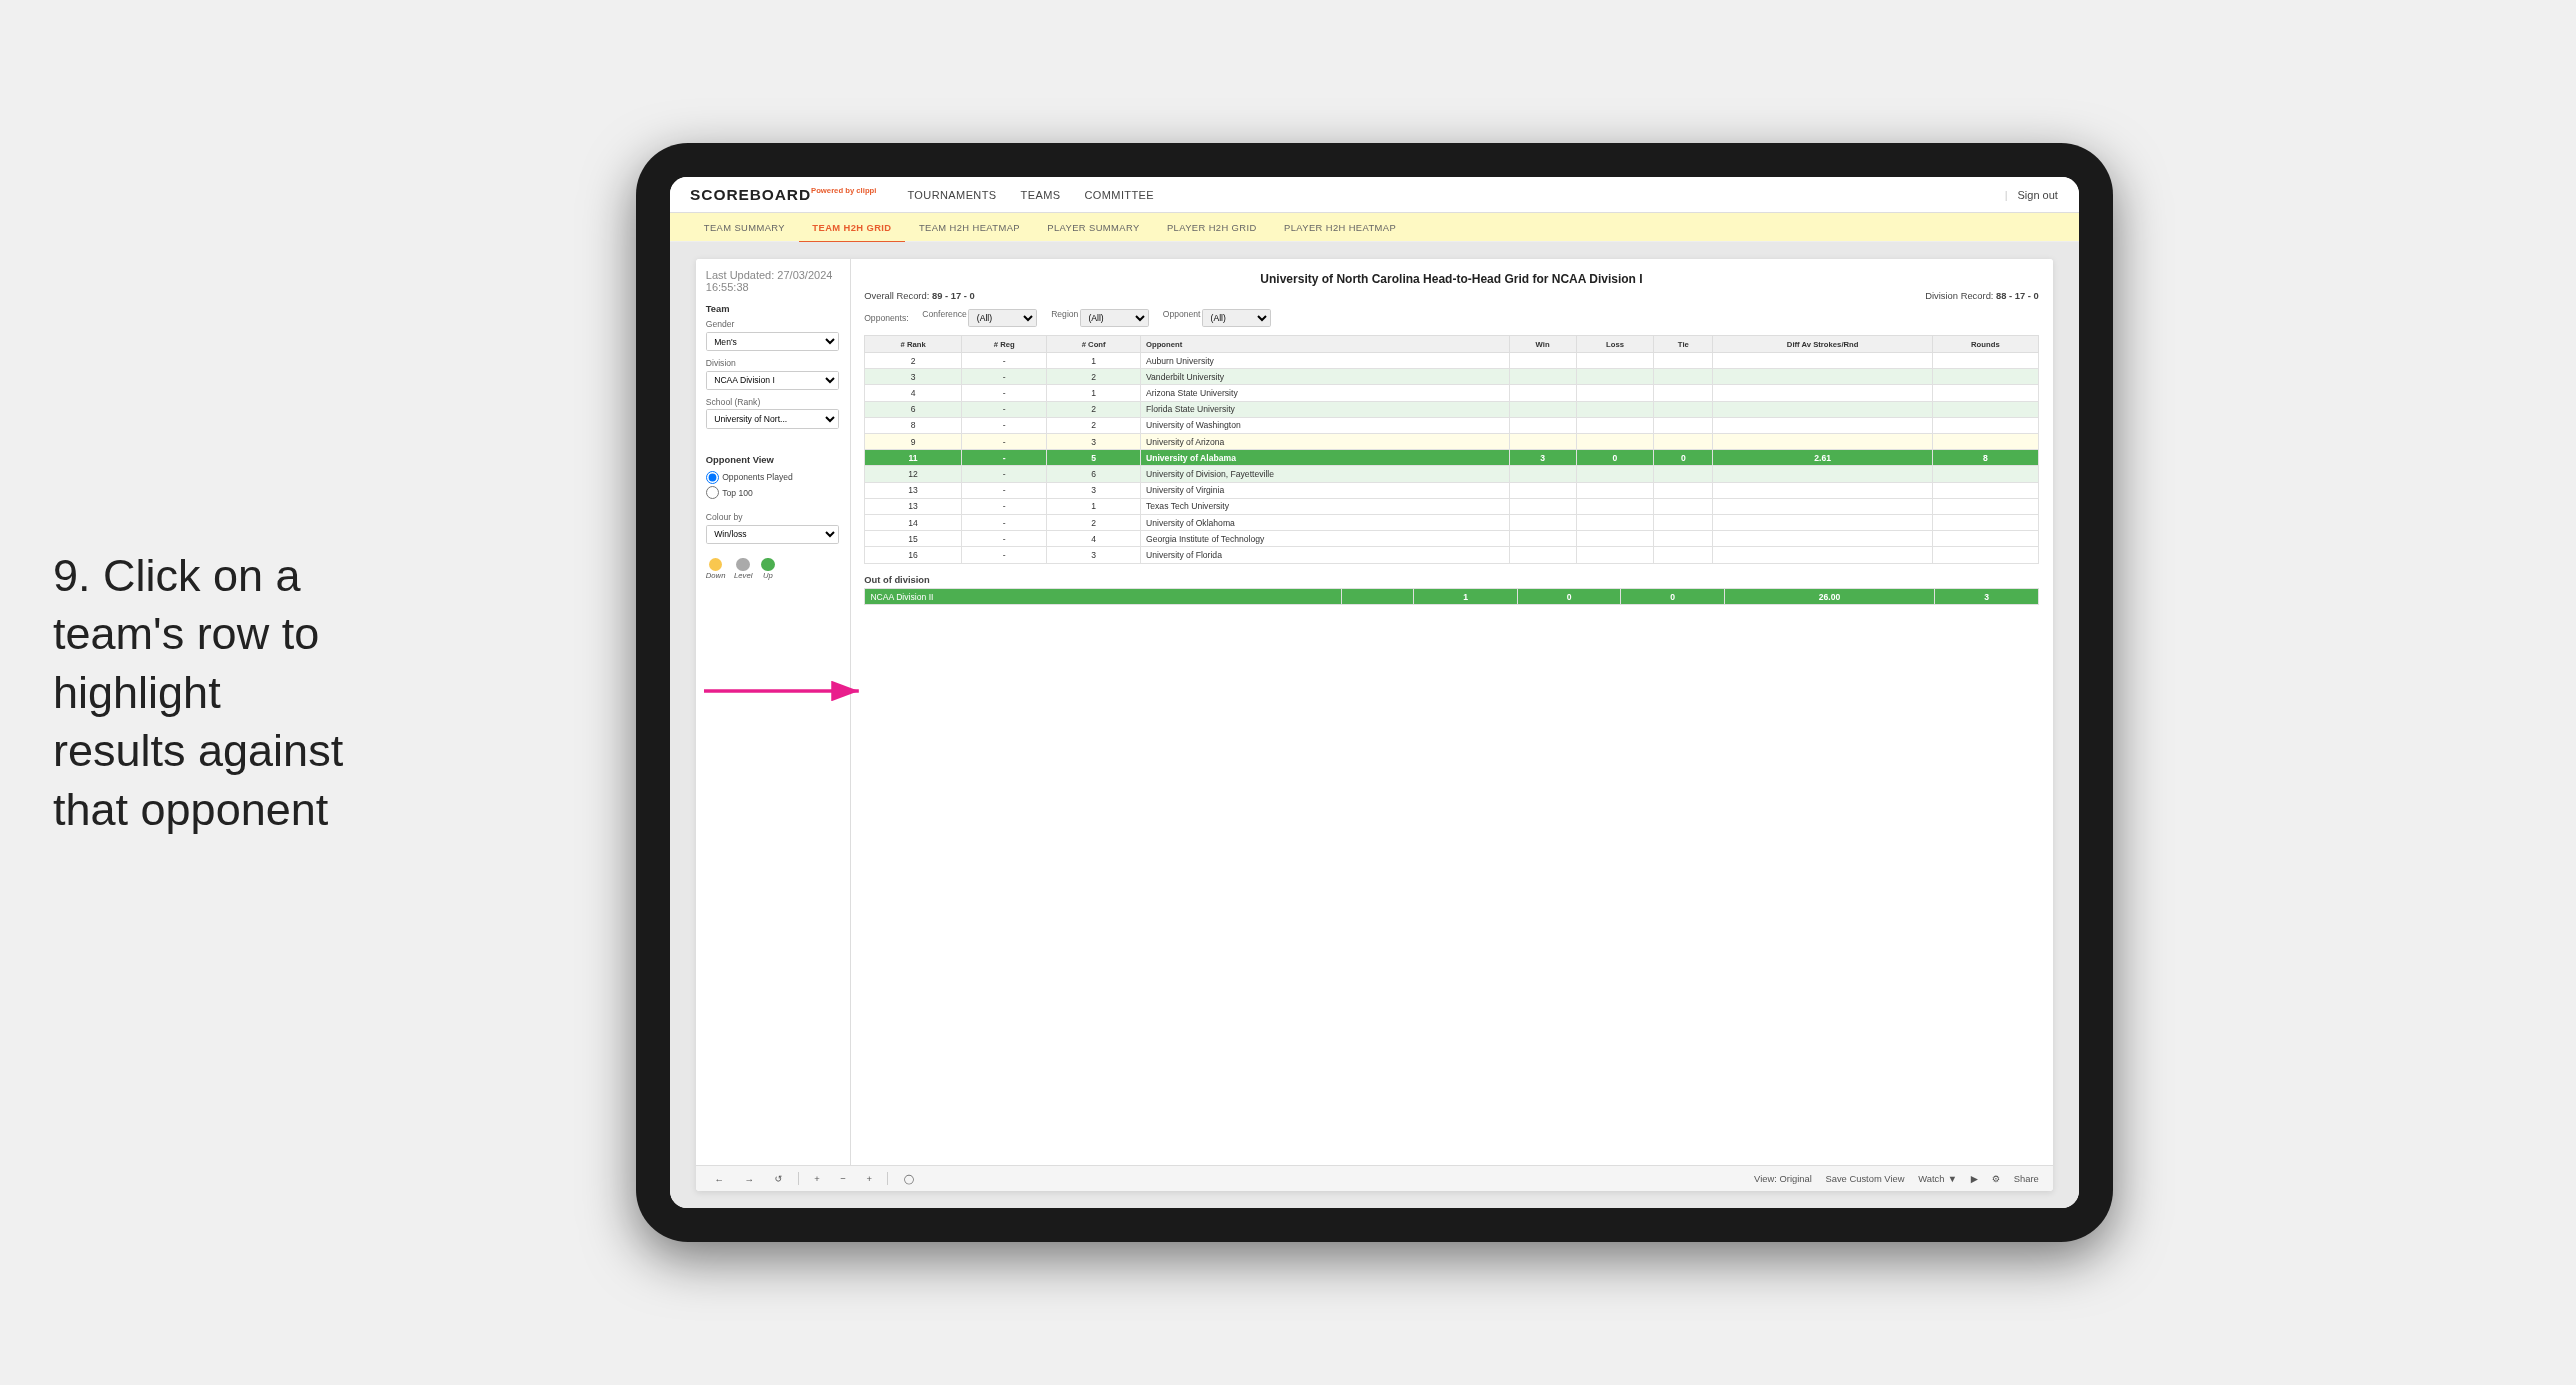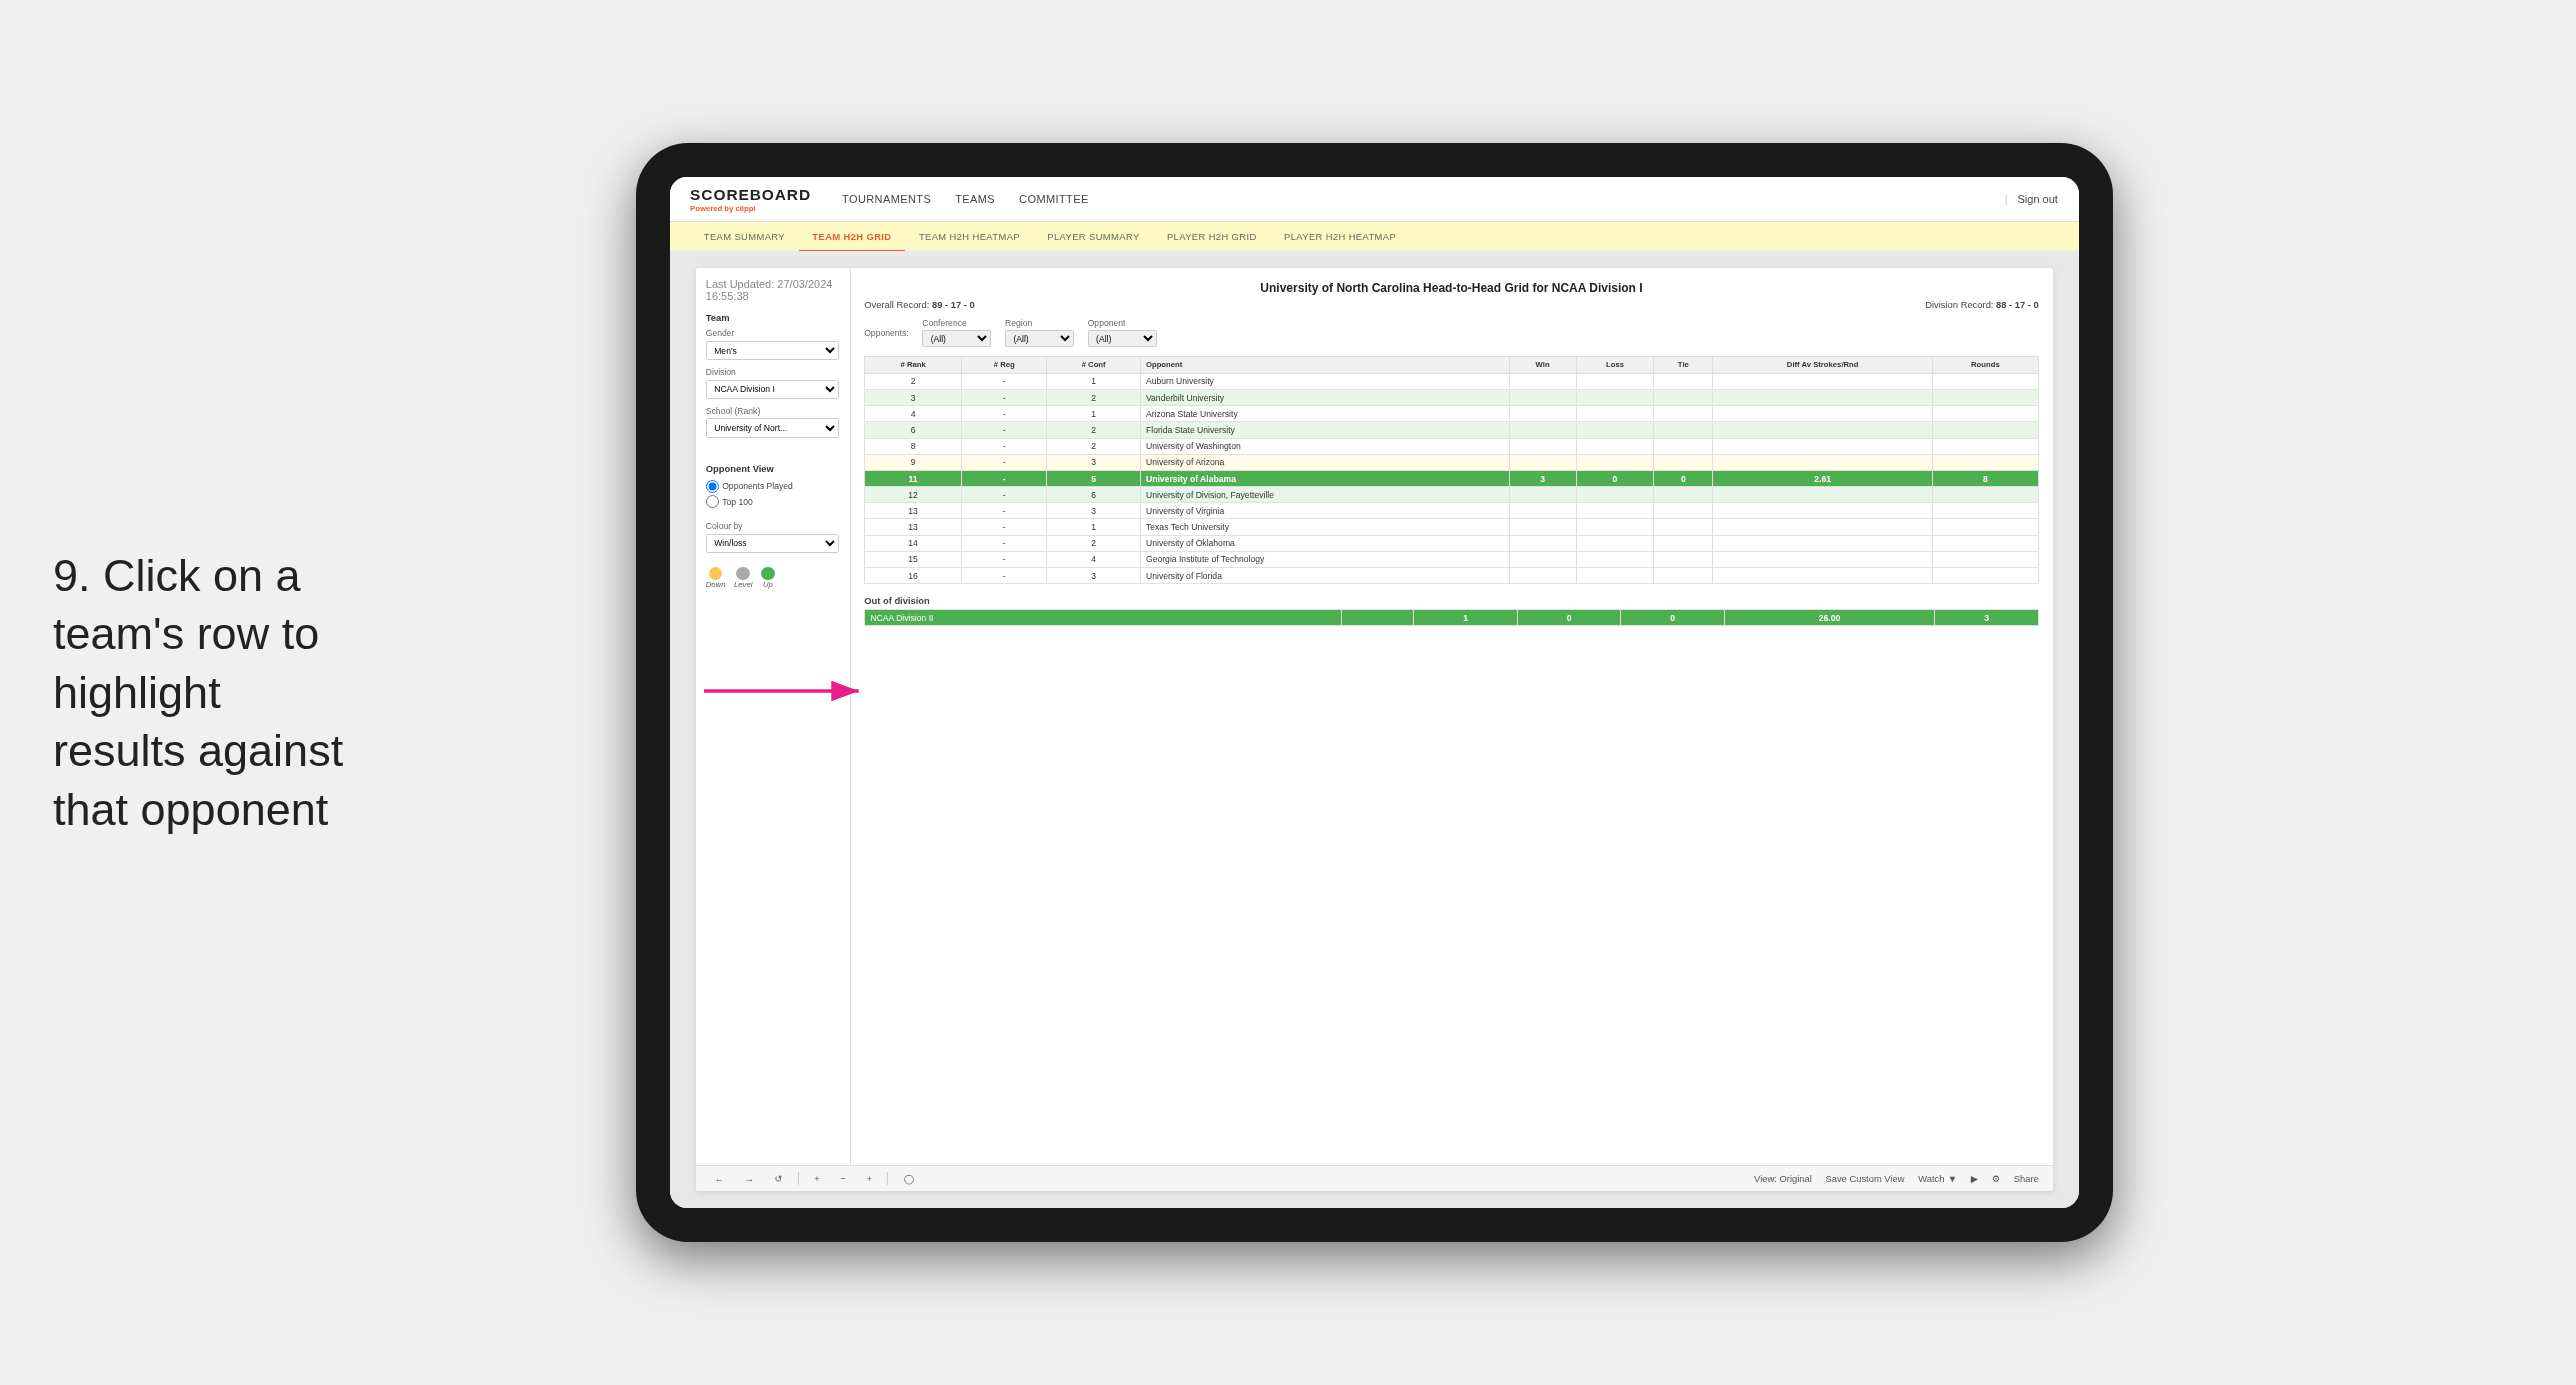--- a/index.html
+++ b/index.html
@@ -53,21 +53,21 @@
       justify-content: space-between;
       flex-shrink: 0;
     }
     .header-left {
       display: flex;
       align-items: center;
       gap: 31px;
     }
     .logo-area {
       display: flex;
-      flex-direction: column;
+      flex-direction: row;
     }
     .logo-text {
       font-size: 15.5px;
       font-weight: 900;
       color: #222;
       letter-spacing: 0.9px;
     }
     .logo-sub {
       font-size: 7.7px;
       color: #888;
@@ -273,21 +273,21 @@
     }
     
     .filter-row {
       display: flex;
       gap: 13.7px;
       margin-bottom: 8.6px;
       align-items: center;
     }
     .filter-group {
       display: flex;
-      flex-direction: column;
+      flex-direction: row;
       gap: 1.7px;
     }
     .filter-label {
       font-size: 8.6px;
       color: #666;
     }
     .filter-select {
       font-size: 8.6px;
       padding: 1.7px 3.4px;
       border: 0.9px solid #ccc;

